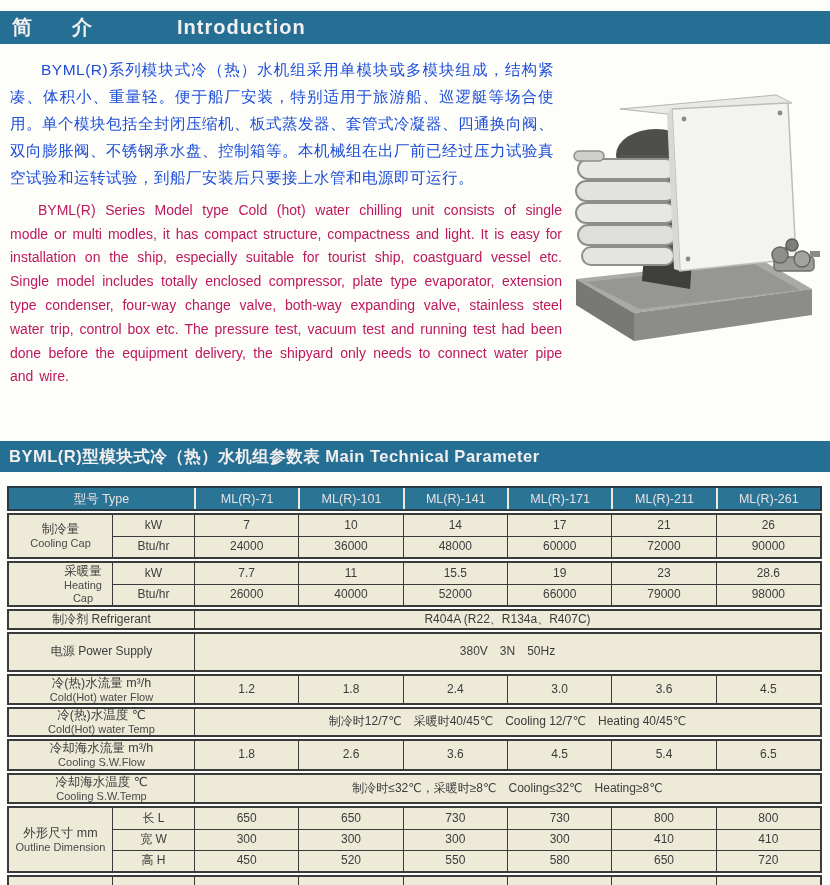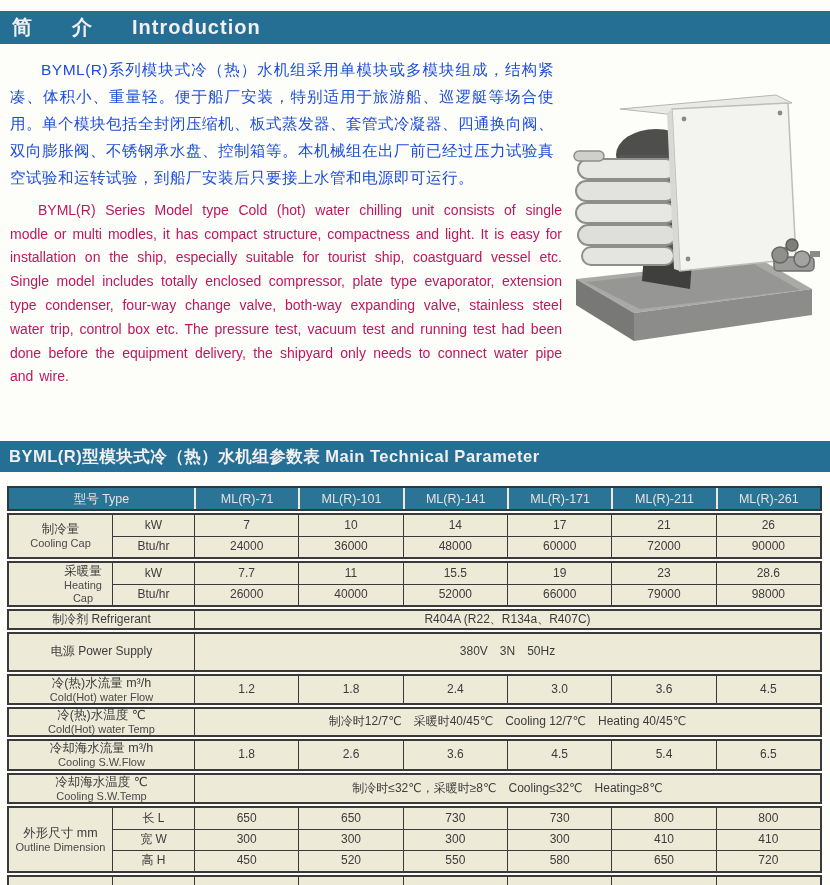--- a/index.html
+++ b/index.html
@@ -11,20 +11,21 @@
     overflow:hidden;
   }
   .page{width:830px;height:885px;position:relative;}
 
   
   .titlebar{
     background:#256f95;
     color:#f2efef;
     display:flex;align-items:center;
     font-weight:bold;
+    gap:45px;
   }
   .bar1{height:33px;margin-top:11px;font-size:20px;padding-left:12px;letter-spacing:1px;}
   .bar1 .cn{letter-spacing:10px;}
   .bar1 .en{margin-left:30px;letter-spacing:1px;}
   .bar2{height:31px;margin-top:9px;font-size:16.5px;padding-left:9px;letter-spacing:.5px;}
 
   
   .content{display:flex;padding:7px 6px 0 10px;height:388px;box-sizing:border-box;}
   .text-col{width:552px;flex:0 0 552px;}
   .para-cn{

